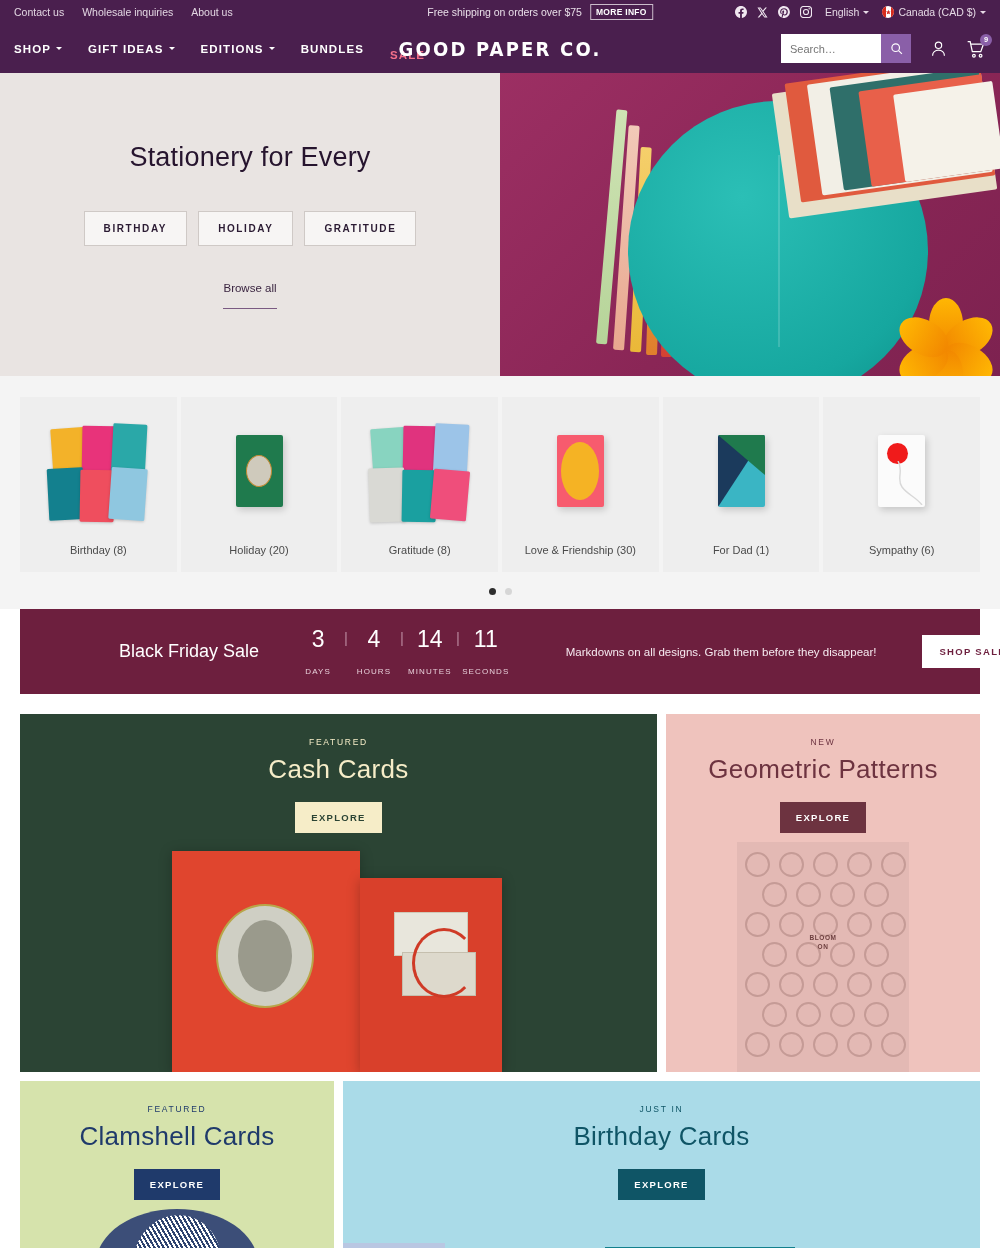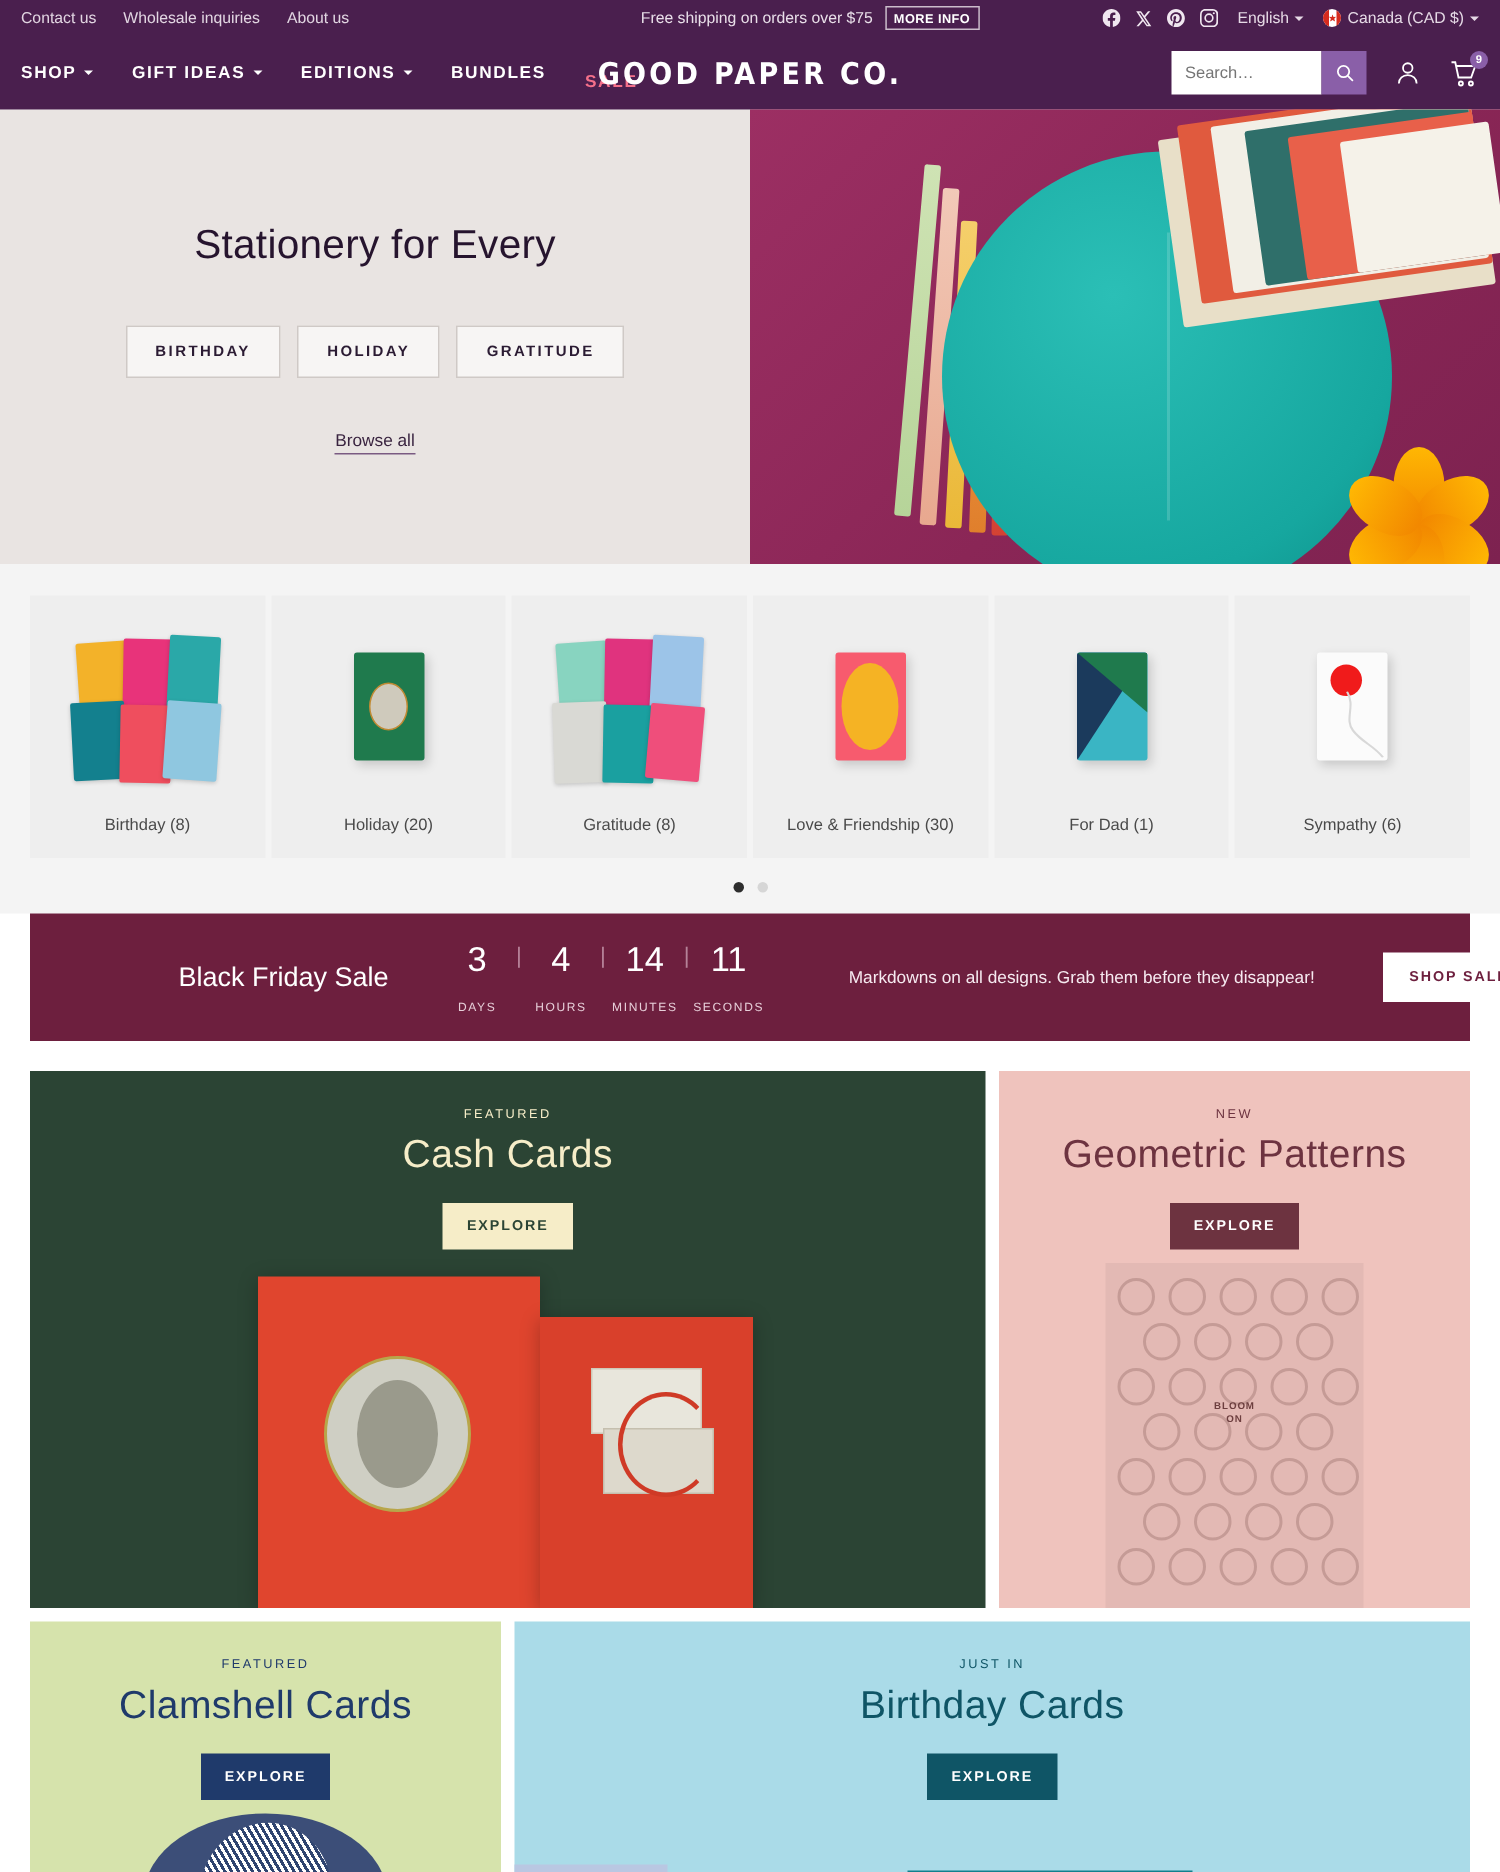--- a/index.html
+++ b/index.html
@@ -93,21 +93,21 @@
     font-weight: normal; letter-spacing: .2px;
   }
   .hero-btns { display: flex; gap: 11px; margin-top: 37px; }
   .hero-btn {
     background: #f7f5f4; border: 1px solid #cfc9c6; padding: 11px 19px;
     font-size: 10px; font-weight: bold; letter-spacing: 1.6px; color: #2b1b33;
     cursor: pointer; font-family: "Liberation Sans", sans-serif;
   }
   .browse-all {
     margin-top: 36px; font-size: 11.5px; color: #3a2440;
-    border-bottom: 1.5px solid #7a5a82; padding-bottom: 2px; cursor: pointer; text-decoration: none;
+    border-bottom: 1.5px solid #7a5a82; padding-bottom: 14px; cursor: pointer; text-decoration: none;
   }
   .hero-right { flex: 1; position: relative; overflow: hidden; background: #8e2d5c; }
   .hr-bg { position: absolute; inset: 0; background: linear-gradient(135deg,#9c2f63 0%,#8a2656 55%,#7d2250 100%); }
   .hr-teal {
     position: absolute; width: 300px; height: 300px; border-radius: 50%;
     background: radial-gradient(circle at 38% 32%, #2bbfb6, #16a79f 70%, #0d8f89);
     left: 128px; top: 28px;
   }
   .hr-teal::after {
     content: ""; position: absolute; left: 50%; top: 18%; width: 1.5px; height: 64%;

